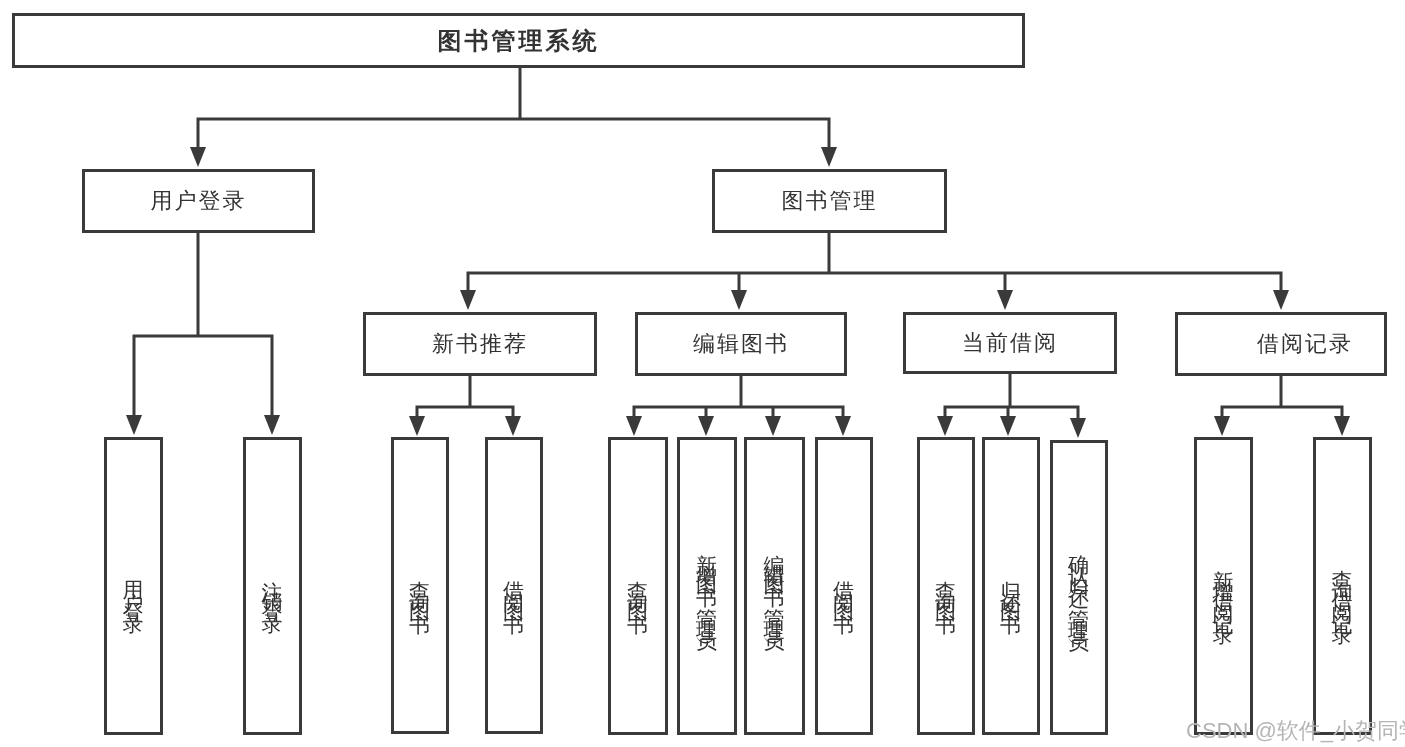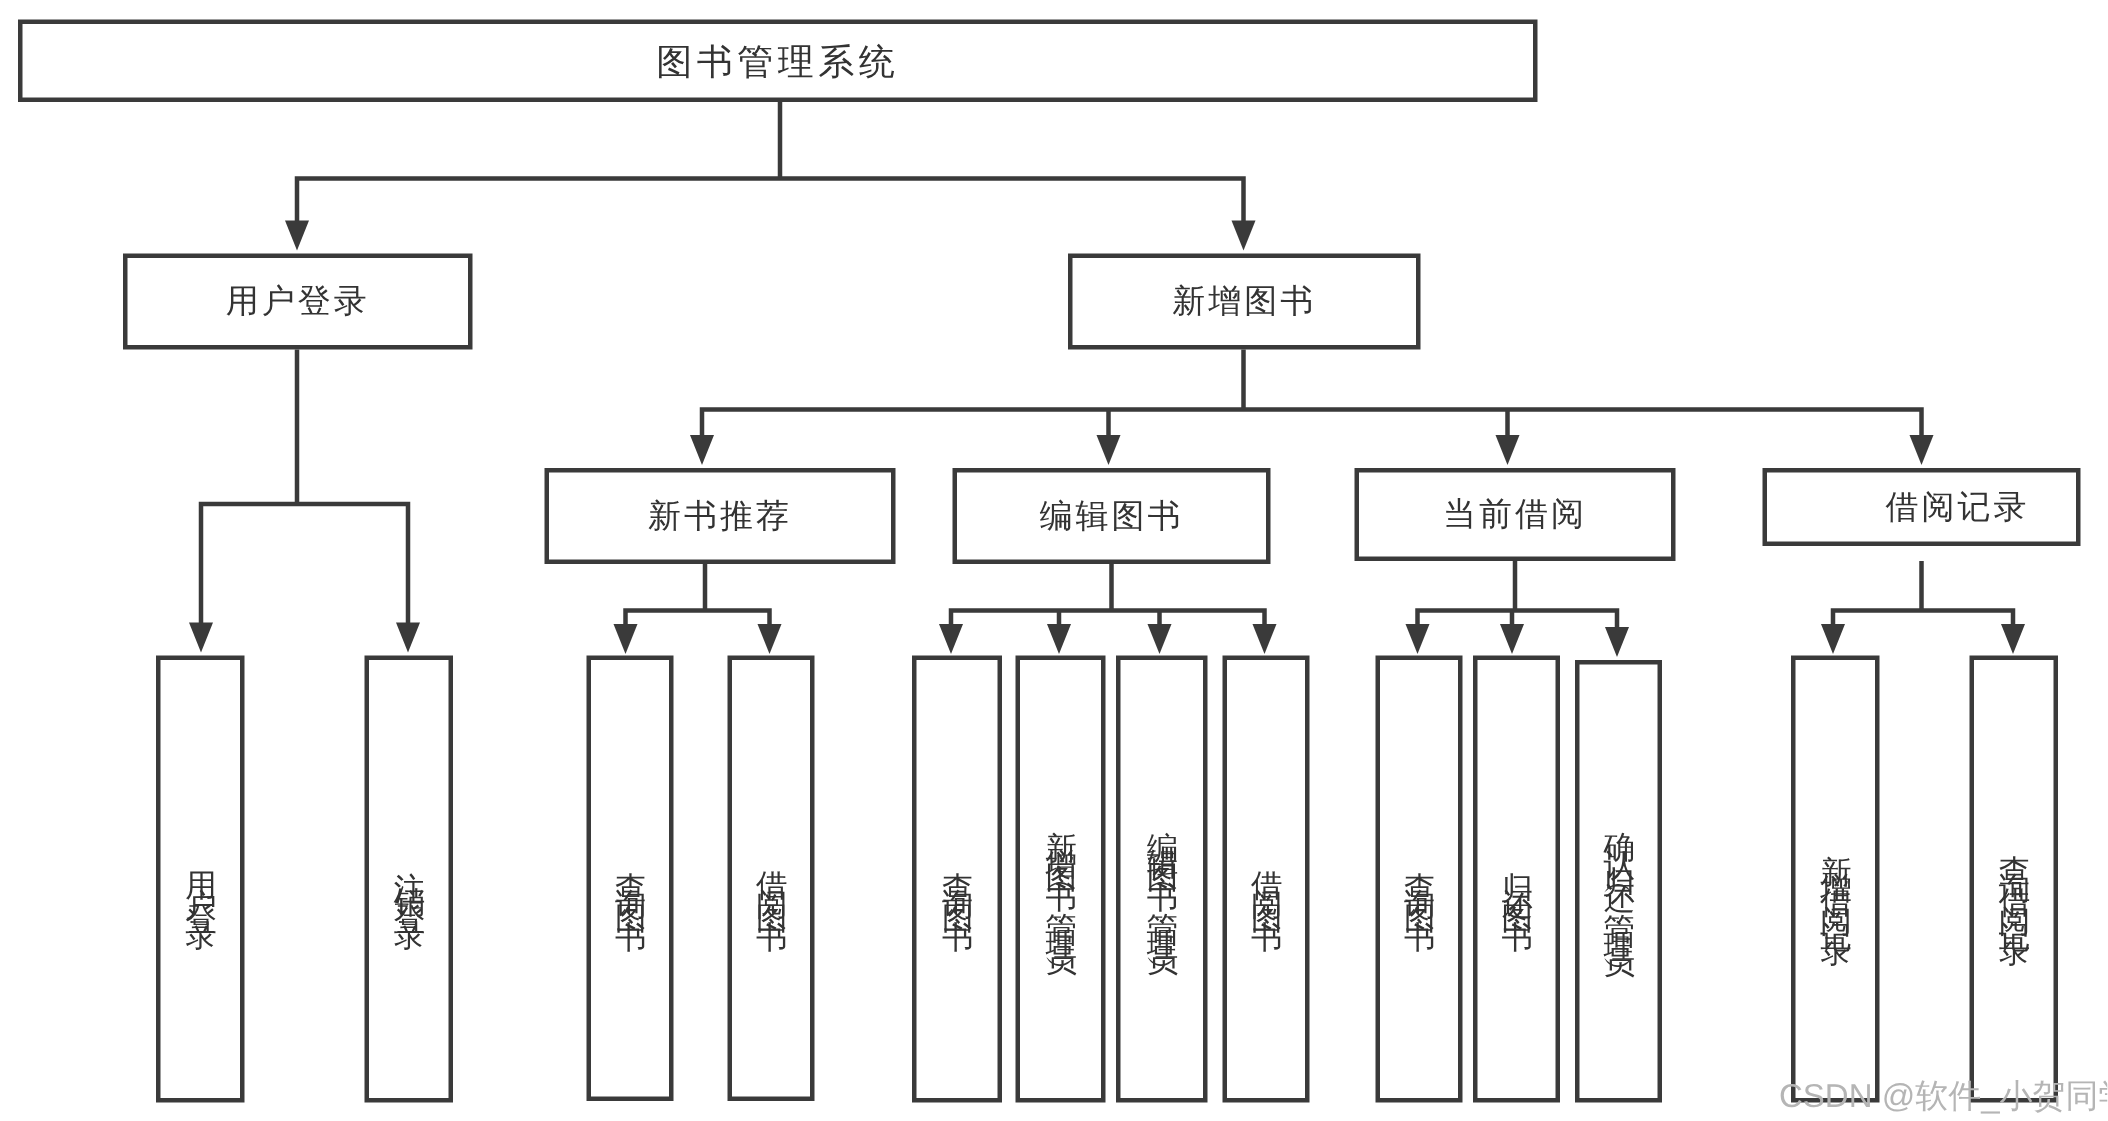--- a/index.html
+++ b/index.html
@@ -32,20 +32,21 @@
     background: var(--background);
     display: flex;
     align-items: center;
     justify-content: center;
     color: var(--text);
   }
   .root-label {
     font-size: 24px;
     letter-spacing: 3px;
     white-space: nowrap;
+    font-weight: bold;
   }
   .h-label {
     font-size: 22px;
     letter-spacing: 2px;
     white-space: nowrap;
   }
   .v-label {
     writing-mode: vertical-rl;
     font-size: 21px;
     letter-spacing: 11px;
@@ -104,33 +105,33 @@
   </svg>
 
   <div class="box" style="left:12px; top:13px; width:1013px; height:55px;">
     <span class="root-label">图书管理系统</span>
   </div>
 
   <div class="box" style="left:82px; top:169px; width:233px; height:64px;">
     <span class="h-label">用户登录</span>
   </div>
   <div class="box" style="left:712px; top:169px; width:235px; height:64px;">
-    <span class="h-label">新增图书</span>
+    <span class="h-label">图书管理</span>
   </div>
 
   <div class="box" style="left:363px; top:312px; width:234px; height:64px;">
     <span class="h-label">新书推荐</span>
   </div>
   <div class="box" style="left:635px; top:312px; width:212px; height:64px;">
     <span class="h-label">编辑图书</span>
   </div>
   <div class="box" style="left:903px; top:312px; width:214px; height:62px;">
     <span class="h-label">当前借阅</span>
   </div>
-  <div class="box" style="left:1175px; top:312px; width:212px; height:52px;padding-left:48px;">
+  <div class="box" style="left:1175px; top:312px; width:212px; height:64px;padding-left:48px;">
     <span class="h-label">借阅记录</span>
   </div>
 
   <div class="box" style="left:104px; top:437px; width:59px; height:298px;">
     <span class="v-label">用户登录</span>
   </div>
   <div class="box" style="left:243px; top:437px; width:59px; height:298px;">
     <span class="v-label">注销登录</span>
   </div>
 

